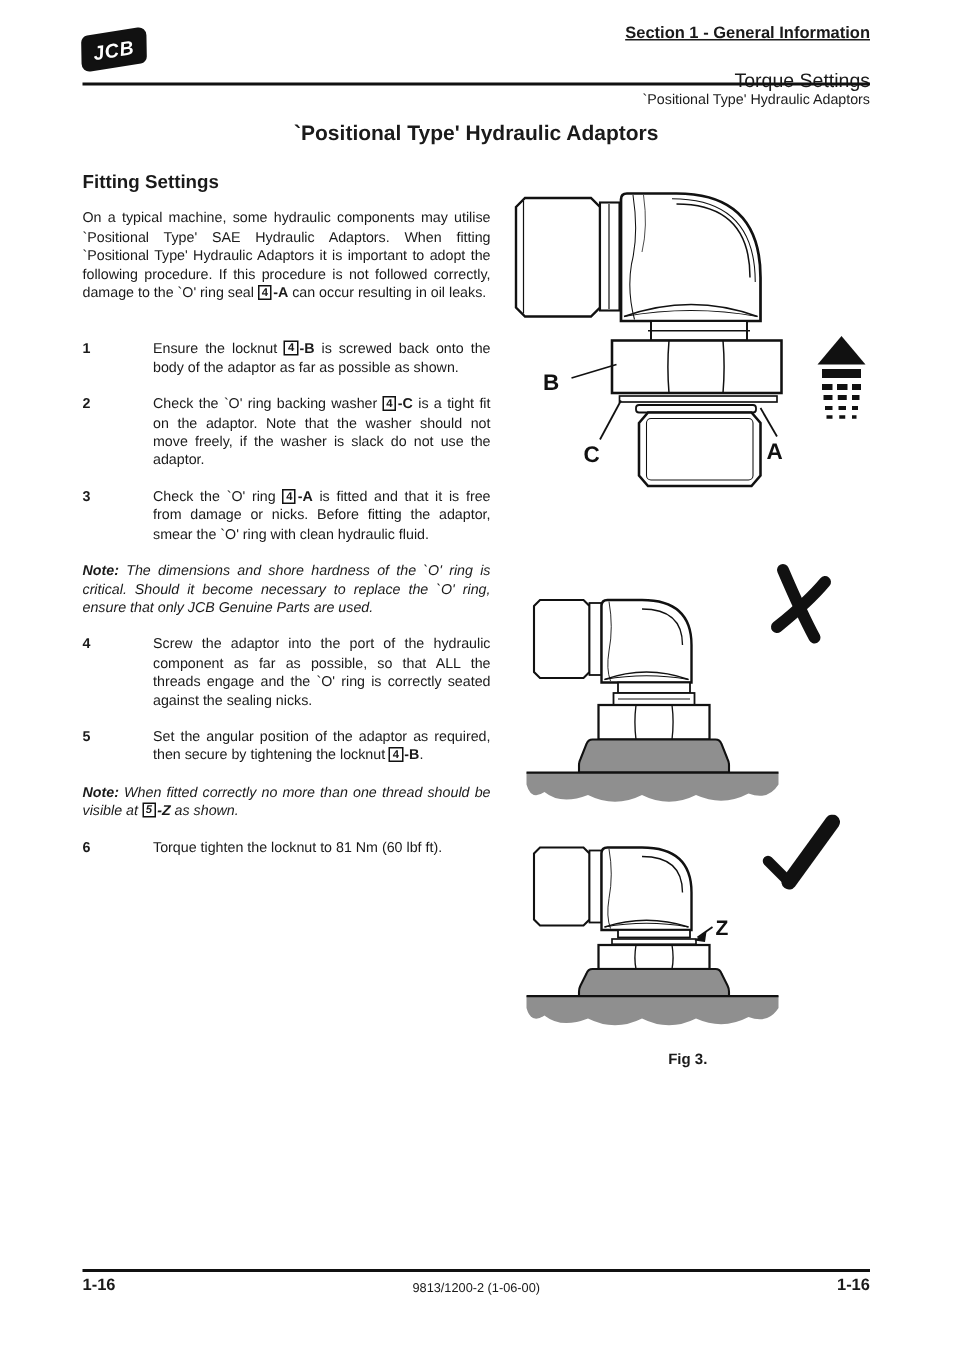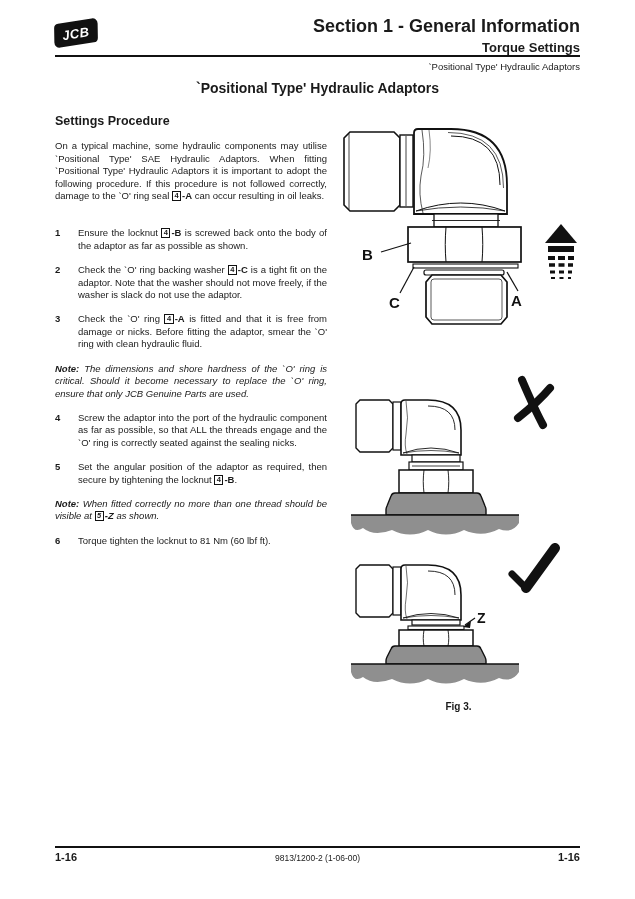--- a/index.html
+++ b/index.html
@@ -5,36 +5,36 @@
   html,body{margin:0;padding:0;background:#fff;}
   #page{position:relative;width:635px;height:899px;background:#fff;overflow:hidden;
         font-family:"Liberation Sans",sans-serif;color:#1a1a1a;}
   
   #jcb-logo{position:absolute;left:54px;top:21px;width:44px;height:24px;background:#111;
             border-radius:4px 6px 4px 6px;transform:rotate(-9deg) skewX(-8deg);
             display:flex;align-items:center;justify-content:center;}
   #jcb-logo span{color:#fff;font-weight:bold;font-style:italic;font-size:13px;letter-spacing:.5px;
             transform:skewX(8deg);text-shadow:0 0 1px #000;}
   .hdr-right{position:absolute;right:55px;top:16px;text-align:right;line-height:1.15;}
-  .hdr-line1{font-size:18px;font-weight:bold;}
-  .hdr-line2{font-size:13px;font-weight:bold;margin-top:4px;}
+  .hdr-line1{font-size:11px;font-weight:bold;text-decoration:underline;}
+  .hdr-line2{font-size:13px;font-weight:normal;margin-top:18px;}
   .rule{position:absolute;left:55px;right:55px;height:2px;background:#111;}
   #hdr-rule{top:55px;}
   #breadcrumb{position:absolute;right:55px;top:61px;font-size:9.5px;}
   #page-title{position:absolute;left:0;right:0;top:80px;text-align:center;
               font-size:14px;font-weight:bold;}
   
   #left-col{position:absolute;left:55px;top:115px;width:272px;font-size:9.5px;line-height:12.4px;}
   #left-col h2{font-size:12.5px;font-weight:bold;margin:0 0 13px 0;}
   .para{margin:0 0 25px 0;text-align:justify;}
   .note{margin:0 0 12px 0;text-align:justify;font-style:italic;}
   .note b{font-style:italic;margin-top:40px;}
   .step{display:flex;margin:0 0 12px 0;}
   .step-num{width:23px;flex:none;font-weight:bold;}
-  .step-text{flex:1;text-align:justify;}
+  .step-text{flex:1;text-align:justify;margin-left:24px;}
   .figref-box{display:inline-block;border:1px solid #111;font-weight:bold;font-style:normal;
               font-size:7.5px;line-height:8px;padding:0 1.5px;vertical-align:1px;margin-right:1px;}
   .note .figref-box{font-style:italic;}
   
   .figwrap{position:absolute;}
   .fig-caption{position:absolute;width:245px;text-align:center;font-size:10px;font-weight:bold;}
   svg{display:block;}
   .ln{fill:none;stroke:#111;}
   .lnf{fill:#fff;stroke:#111;}
   .gray{fill:#8f8f8f;}
@@ -58,21 +58,21 @@
   <div class="hdr-right">
     <div class="hdr-line1">Section 1 - General Information</div>
     <div class="hdr-line2">Torque Settings</div>
   </div>
   <div class="rule" id="hdr-rule"></div>
   <div id="breadcrumb">`Positional Type' Hydraulic Adaptors</div>
 
   <div id="page-title">`Positional Type' Hydraulic Adaptors</div>
 
   <div id="left-col">
-    <h2>Settings Procedure</h2>
+    <h2>Fitting Settings</h2>
     <p class="para">On a typical machine, some hydraulic components may utilise `Positional Type' SAE Hydraulic Adaptors. When fitting `Positional Type' Hydraulic Adaptors it is important to adopt the following procedure. If this procedure is not followed correctly, damage to the `O' ring seal <span class="figref-box">4</span><b>-A</b> can occur resulting in oil leaks.</p>
 
     <div class="step">
       <span class="step-num">1</span>
       <div class="step-text">Ensure the locknut <span class="figref-box">4</span><b>-B</b> is screwed back onto the body of the adaptor as far as possible as shown.</div>
     </div>
     <div class="step">
       <span class="step-num">2</span>
       <div class="step-text">Check the `O' ring backing washer <span class="figref-box">4</span><b>-C</b> is a tight fit on the adaptor. Note that the washer should not move freely, if the washer is slack do not use the adaptor.</div>
     </div>

